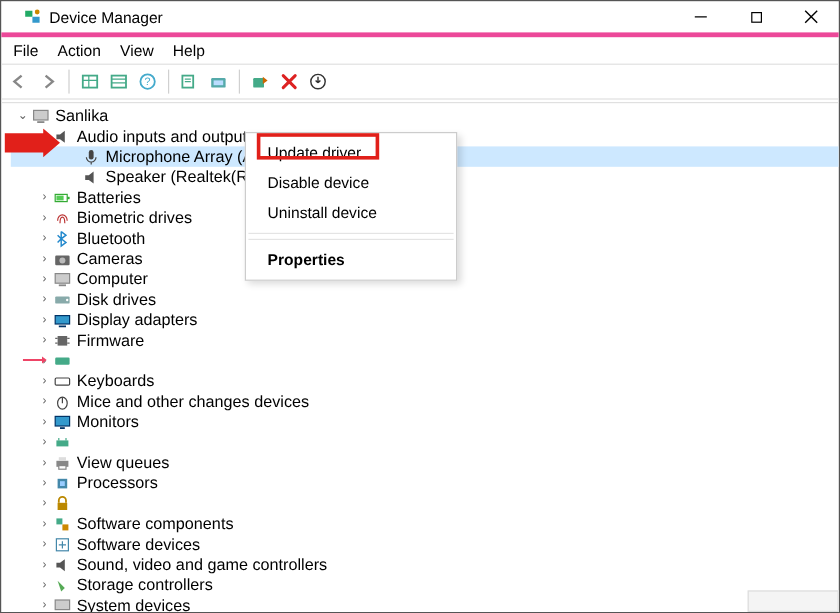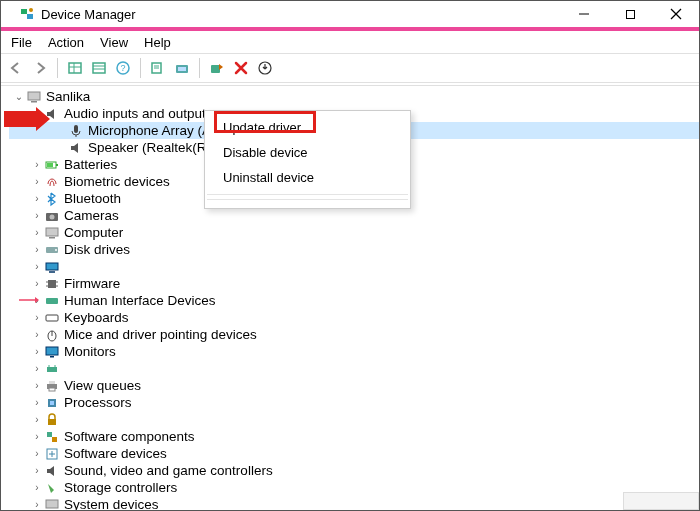--- a/index.html
+++ b/index.html
@@ -95,21 +95,21 @@
   .l1 { padding-left: 4px; }
   .l2 { padding-left: 22px; }
   .l3 { padding-left: 46px; }
   .sel {
     background: #cde8ff;
   }
   
   .ctxmenu {
     position: absolute;
     top: 109px; left: 203px;
-    width: 207px;
+    width: 177px;
     background: #fff;
     border: 1px solid #ccc;
     box-shadow: 3px 3px 6px rgba(0,0,0,0.15);
     padding: 4px 0;
     font-size: 13px;
   }
   .ctxitem {
     padding: 5px 18px;
   }
   .ctxitem.bold { font-weight: 600; }
@@ -302,21 +302,21 @@
       <span>Batteries</span>
     </div>
     <div class="node l2">
       <span class="chev">›</span>
       <span class="ni">
           <svg viewBox="0 0 16 16">
             <path d="M4 10c0-3 2-5 4-5s4 2 4 5" fill="none" stroke="#b33"></path>
             <path d="M6 12c0-3 1-5 2-5s2 2 2 5" fill="none" stroke="#b33"></path>
           </svg>
         </span>
-      <span>Biometric devices</span>
+      <span>Biometric drives</span>
     </div>
     <div class="node l2">
       <span class="chev">›</span>
       <span class="ni">
           <svg viewBox="0 0 16 16">
             <path d="M7 2v12l4-3-4-3 4-3-4-3M7 8l-3-3M7 8l-3 3" fill="none" stroke="#28c" stroke-width="1.2"></path>
           </svg>
         </span>
       <span>Bluetooth</span>
     </div>
@@ -351,20 +351,21 @@
       <span>Disk drives</span>
     </div>
     <div class="node l2">
       <span class="chev">›</span>
       <span class="ni">
           <svg viewBox="0 0 16 16">
             <rect x="2" y="4" width="12" height="7" fill="#39c" stroke="#036"></rect>
             <line x1="5" y1="13" x2="11" y2="13" stroke="#036" stroke-width="1.5"></line>
           </svg>
         </span>
+      <span>Display adapters</span>
     </div>
     <div class="node l2">
       <span class="chev">›</span>
       <span class="ni">
           <svg viewBox="0 0 16 16">
             <rect x="4" y="4" width="8" height="8" fill="#666"></rect>
             <line x1="2" y1="6" x2="4" y2="6" stroke="#666"></line>
             <line x1="2" y1="10" x2="4" y2="10" stroke="#666"></line>
             <line x1="12" y1="6" x2="14" y2="6" stroke="#666"></line>
             <line x1="12" y1="10" x2="14" y2="10" stroke="#666"></line>
@@ -372,42 +373,41 @@
         </span>
       <span>Firmware</span>
     </div>
     <div class="node l2">
       <span class="chev">›</span>
       <span class="ni">
           <svg viewBox="0 0 16 16">
             <rect x="2" y="5" width="12" height="6" rx="1" fill="#4a8"></rect>
           </svg>
         </span>
-      <span>Human Interface Devices</span>
     </div>
     <div class="node l2">
       <span class="chev">›</span>
       <span class="ni">
           <svg viewBox="0 0 16 16">
             <rect x="2" y="5" width="12" height="6" rx="1" fill="none" stroke="#444"></rect>
             <line x1="4" y1="7" x2="4" y2="7" stroke="#444"></line>
             <line x1="6" y1="7" x2="6" y2="7" stroke="#444"></line>
           </svg>
         </span>
       <span>Keyboards</span>
     </div>
     <div class="node l2">
       <span class="chev">›</span>
       <span class="ni">
           <svg viewBox="0 0 16 16">
             <ellipse cx="8" cy="9" rx="4" ry="5" fill="none" stroke="#444"></ellipse>
             <line x1="8" y1="4" x2="8" y2="9" stroke="#444"></line>
           </svg>
         </span>
-      <span>Mice and driver pointing devices</span>
+      <span>Mice and other changes devices</span>
     </div>
     <div class="node l2">
       <span class="chev">›</span>
       <span class="ni">
           <svg viewBox="0 0 16 16">
             <rect x="2" y="3" width="12" height="8" fill="#39c" stroke="#036"></rect>
             <rect x="6" y="12" width="4" height="1.5" fill="#036"></rect>
           </svg>
         </span>
       <span>Monitors</span>
@@ -503,20 +503,21 @@
   </div>
   <div class="vscroll"></div>
 </div>
 
 <div class="ctxmenu">
   <div class="ctxitem">Update driver</div>
   <div class="ctxitem">Disable device</div>
   <div class="ctxitem">Uninstall device</div>
   <div class="ctxsep"></div>
   <div class="ctxsep"></div>
+  <div class="ctxitem bold">Properties</div>
 </div>
 
 <div class="red-box"></div>
 
 <svg class="arrow-big" width="50" height="24">
   <path d="M3 4 L35 4 L35 0 L49 12 L35 24 L35 20 L3 20 Z" fill="#e1201a"></path>
 </svg>
 
 <svg class="arrow-small" viewBox="0 0 20 8">
   <line x1="0" y1="4" x2="16" y2="4" stroke="#e46" stroke-width="1.5"></line>

